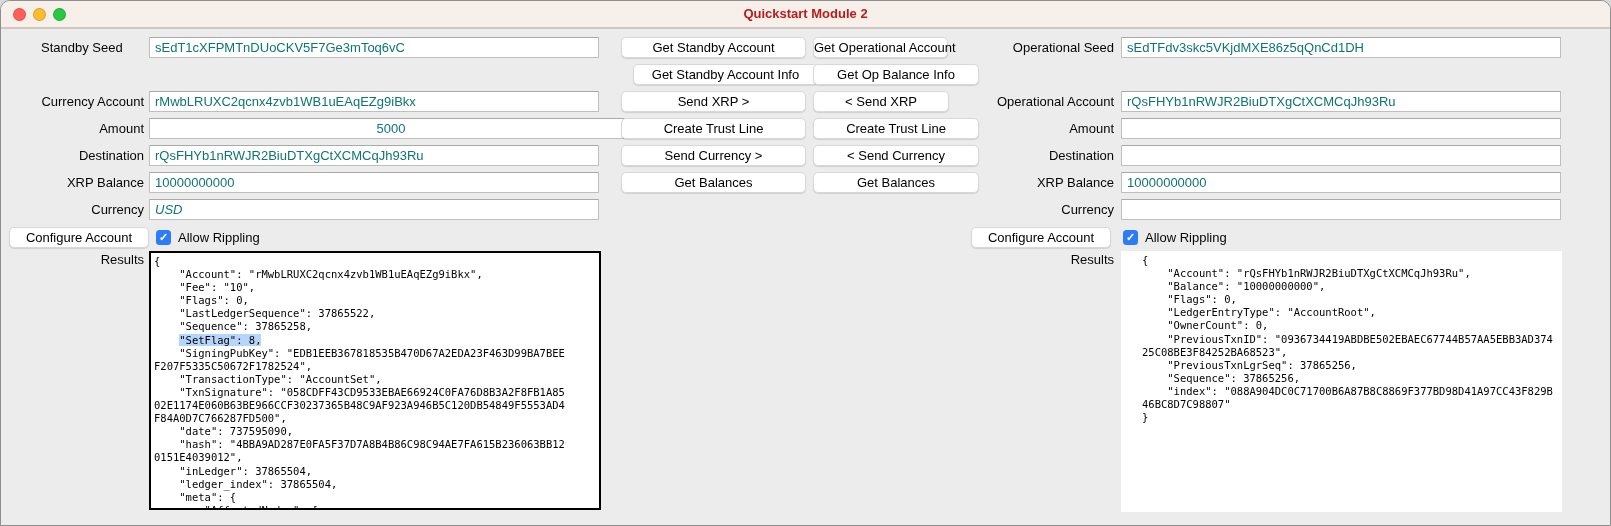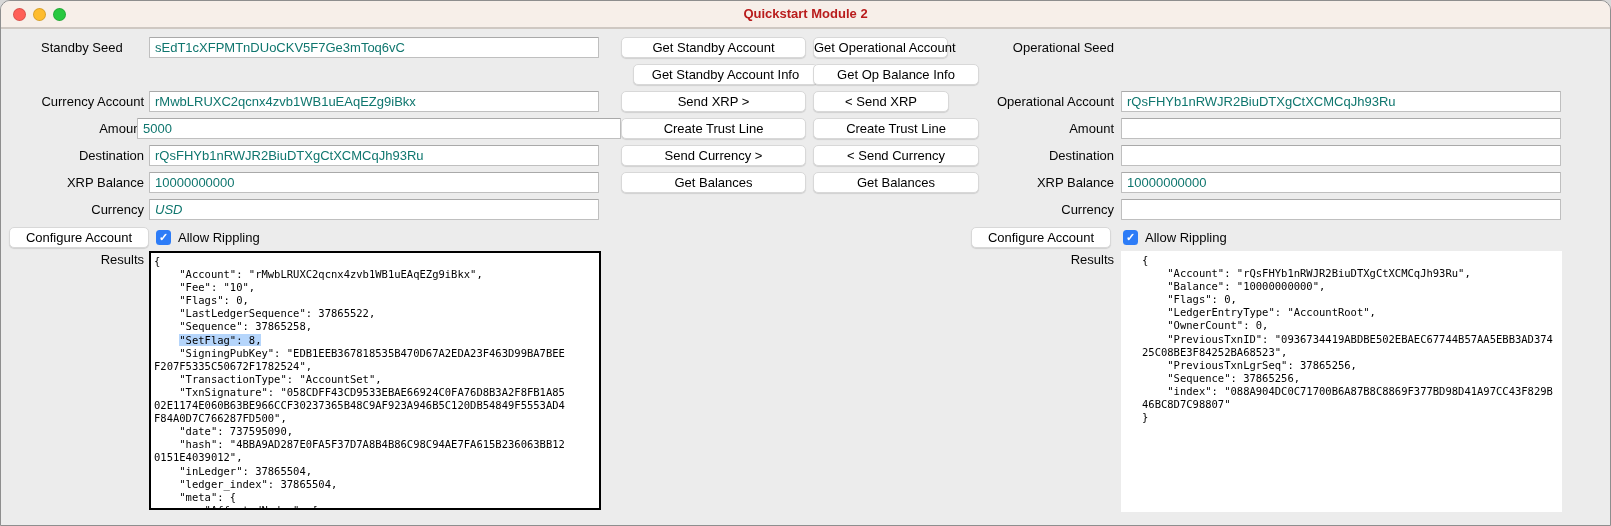--- a/index.html
+++ b/index.html
@@ -115,21 +115,21 @@
     <div class="title">Quickstart Module 2</div>
   </div>
 
   <div class="lbl" style="left:8px; top:36px;margin-left:32px;">Standby Seed</div>
   <input class="entry" style="left: 148px; top: 36px; width: 450px;" value="sEdT1cXFPMTnDUoCKV5F7Ge3mToq6vC">
 
   <div class="lbl right" style="left:0; top:90px; width:143px;">Currency Account</div>
   <input class="entry" style="left: 148px; top: 90px; width: 450px;" value="rMwbLRUXC2qcnx4zvb1WB1uEAqEZg9iBkx">
 
   <div class="lbl right" style="left:0; top:117px; width:143px;">Amount</div>
-  <input class="entry" style="left: 136px; top: 117px; width: 484px;" value="5000">
+  <input class="entry" style="left: 148px; top: 117px; width: 484px; text-align: center;" value="5000">
 
   <div class="lbl right" style="left:0; top:144px; width:143px;">Destination</div>
   <input class="entry" style="left: 148px; top: 144px; width: 450px;" value="rQsFHYb1nRWJR2BiuDTXgCtXCMCqJh93Ru">
 
   <div class="lbl right" style="left:0; top:171px; width:143px;">XRP Balance</div>
   <input class="entry" style="left: 148px; top: 171px; width: 450px;" value="10000000000">
 
   <div class="lbl right" style="left:0; top:198px; width:143px;">Currency</div>
   <input class="entry" style="left: 148px; top: 198px; width: 450px; font-style: italic;" value="USD">
 
@@ -141,20 +141,21 @@
   <button class="btn" style="left:620px; top:171px; width:185px;">Get Balances</button>
 
   <button class="btn" style="left:812px; top:36px;  width:135px;">Get Operational Account</button>
   <button class="btn" style="left:812px; top:63px;  width:166px;">Get Op Balance Info</button>
   <button class="btn" style="left:812px; top:90px;  width:136px;">&lt; Send XRP</button>
   <button class="btn" style="left:812px; top:117px; width:166px;">Create Trust Line</button>
   <button class="btn" style="left:812px; top:144px; width:166px;">&lt; Send Currency</button>
   <button class="btn" style="left:812px; top:171px; width:166px;">Get Balances</button>
 
   <div class="lbl right" style="left:970px; top:36px; width:143px;">Operational Seed</div>
+  <input class="entry" style="left: 1120px; top: 36px; width: 440px;" value="sEdTFdv3skc5VKjdMXE86z5qQnCd1DH">
 
   <div class="lbl right" style="left:970px; top:90px; width:143px;">Operational Account</div>
   <input class="entry" style="left: 1120px; top: 90px; width: 440px;" value="rQsFHYb1nRWJR2BiuDTXgCtXCMCqJh93Ru">
 
   <div class="lbl right" style="left:970px; top:117px; width:143px;">Amount</div>
   <input class="entry" style="left: 1120px; top: 117px; width: 440px;" value="">
 
   <div class="lbl right" style="left:970px; top:144px; width:143px;">Destination</div>
   <input class="entry" style="left: 1120px; top: 144px; width: 440px;" value="">
 

